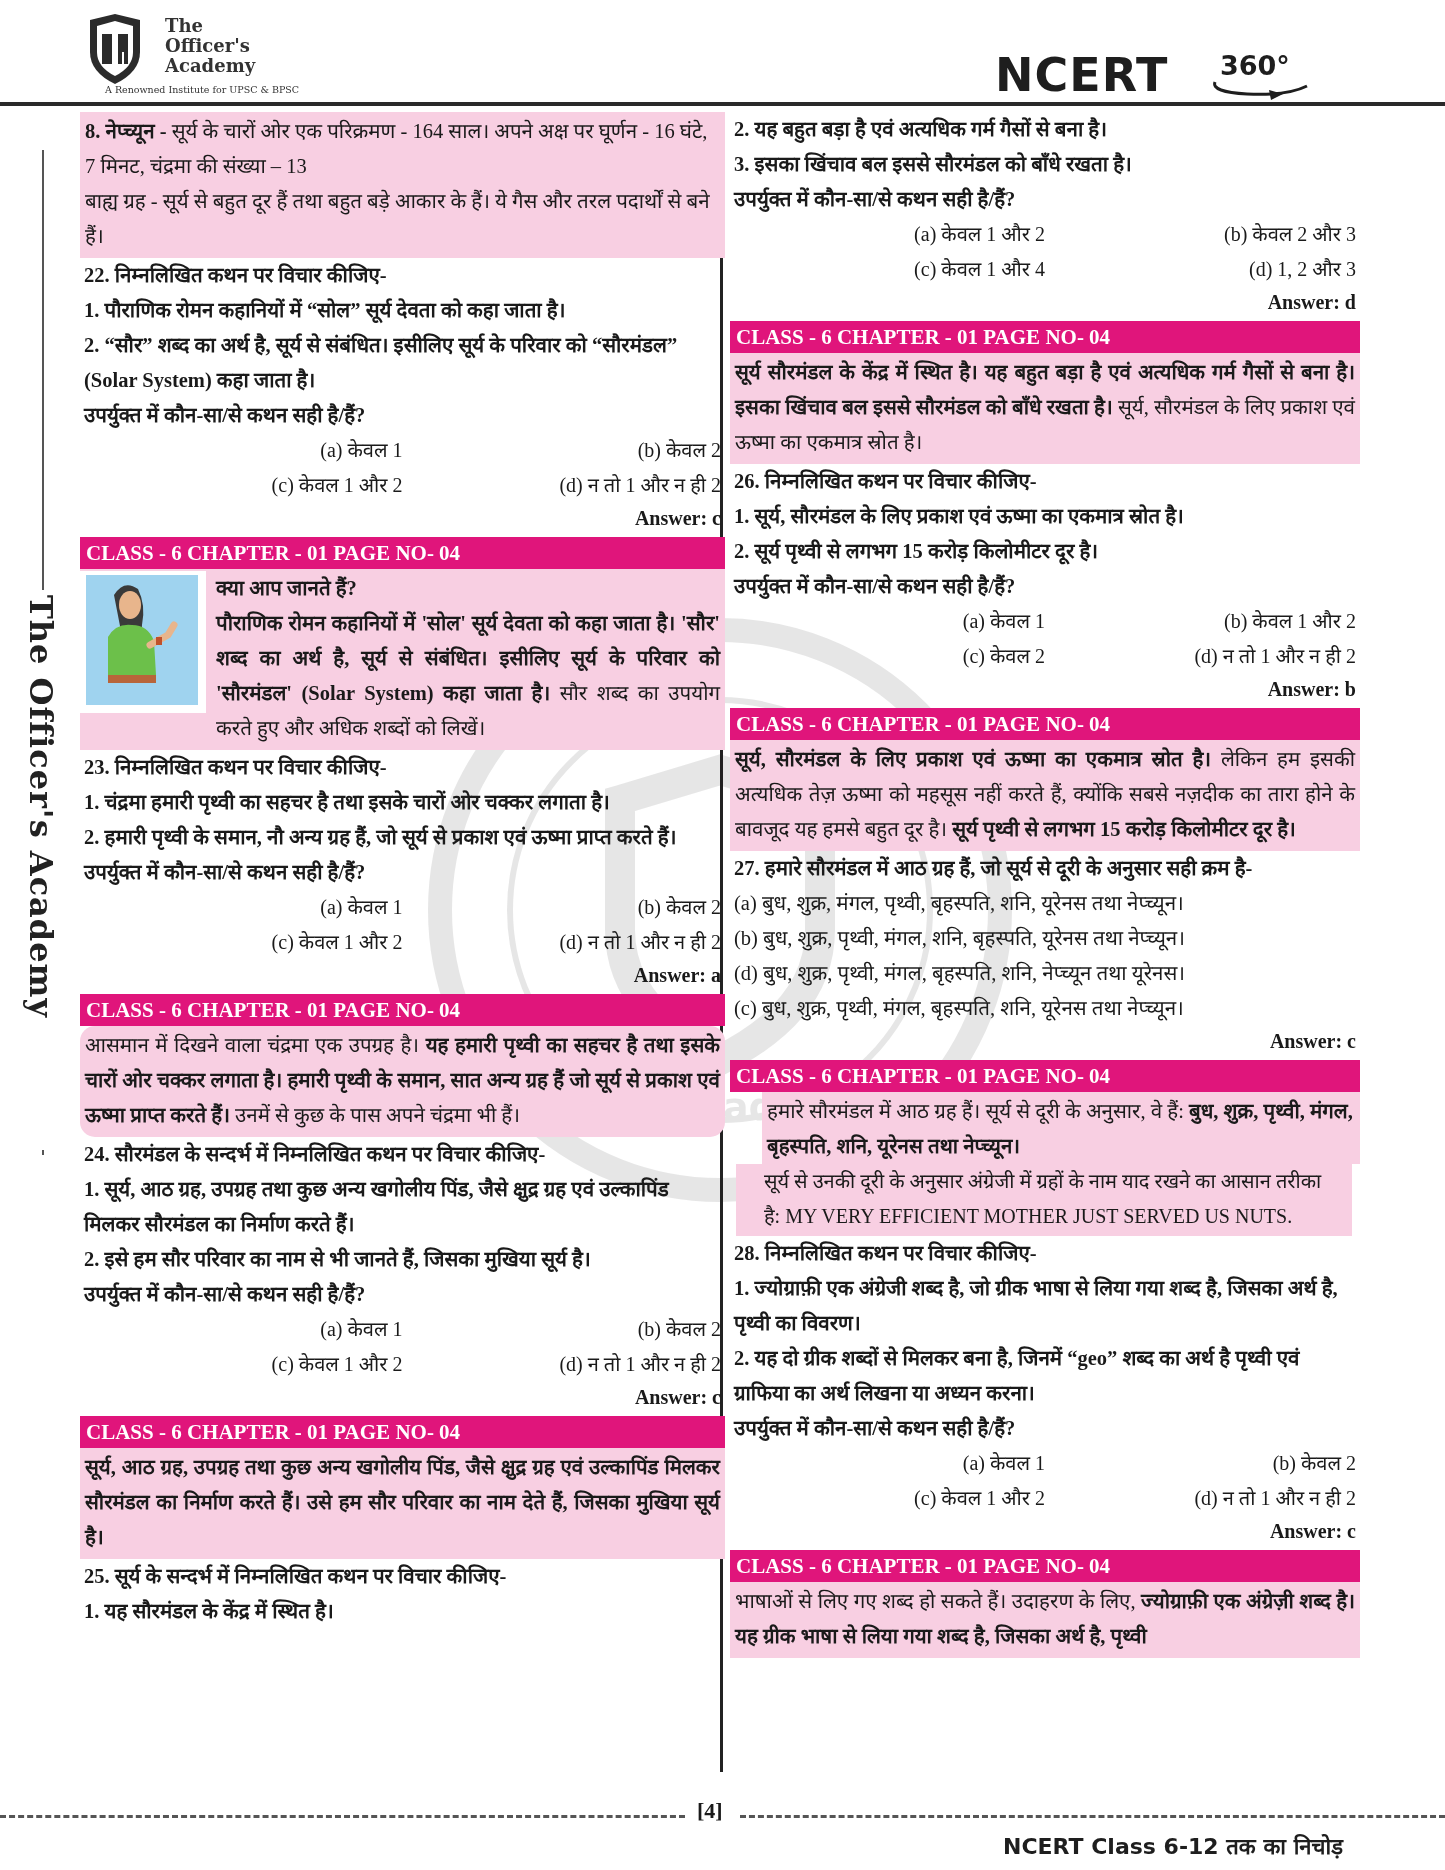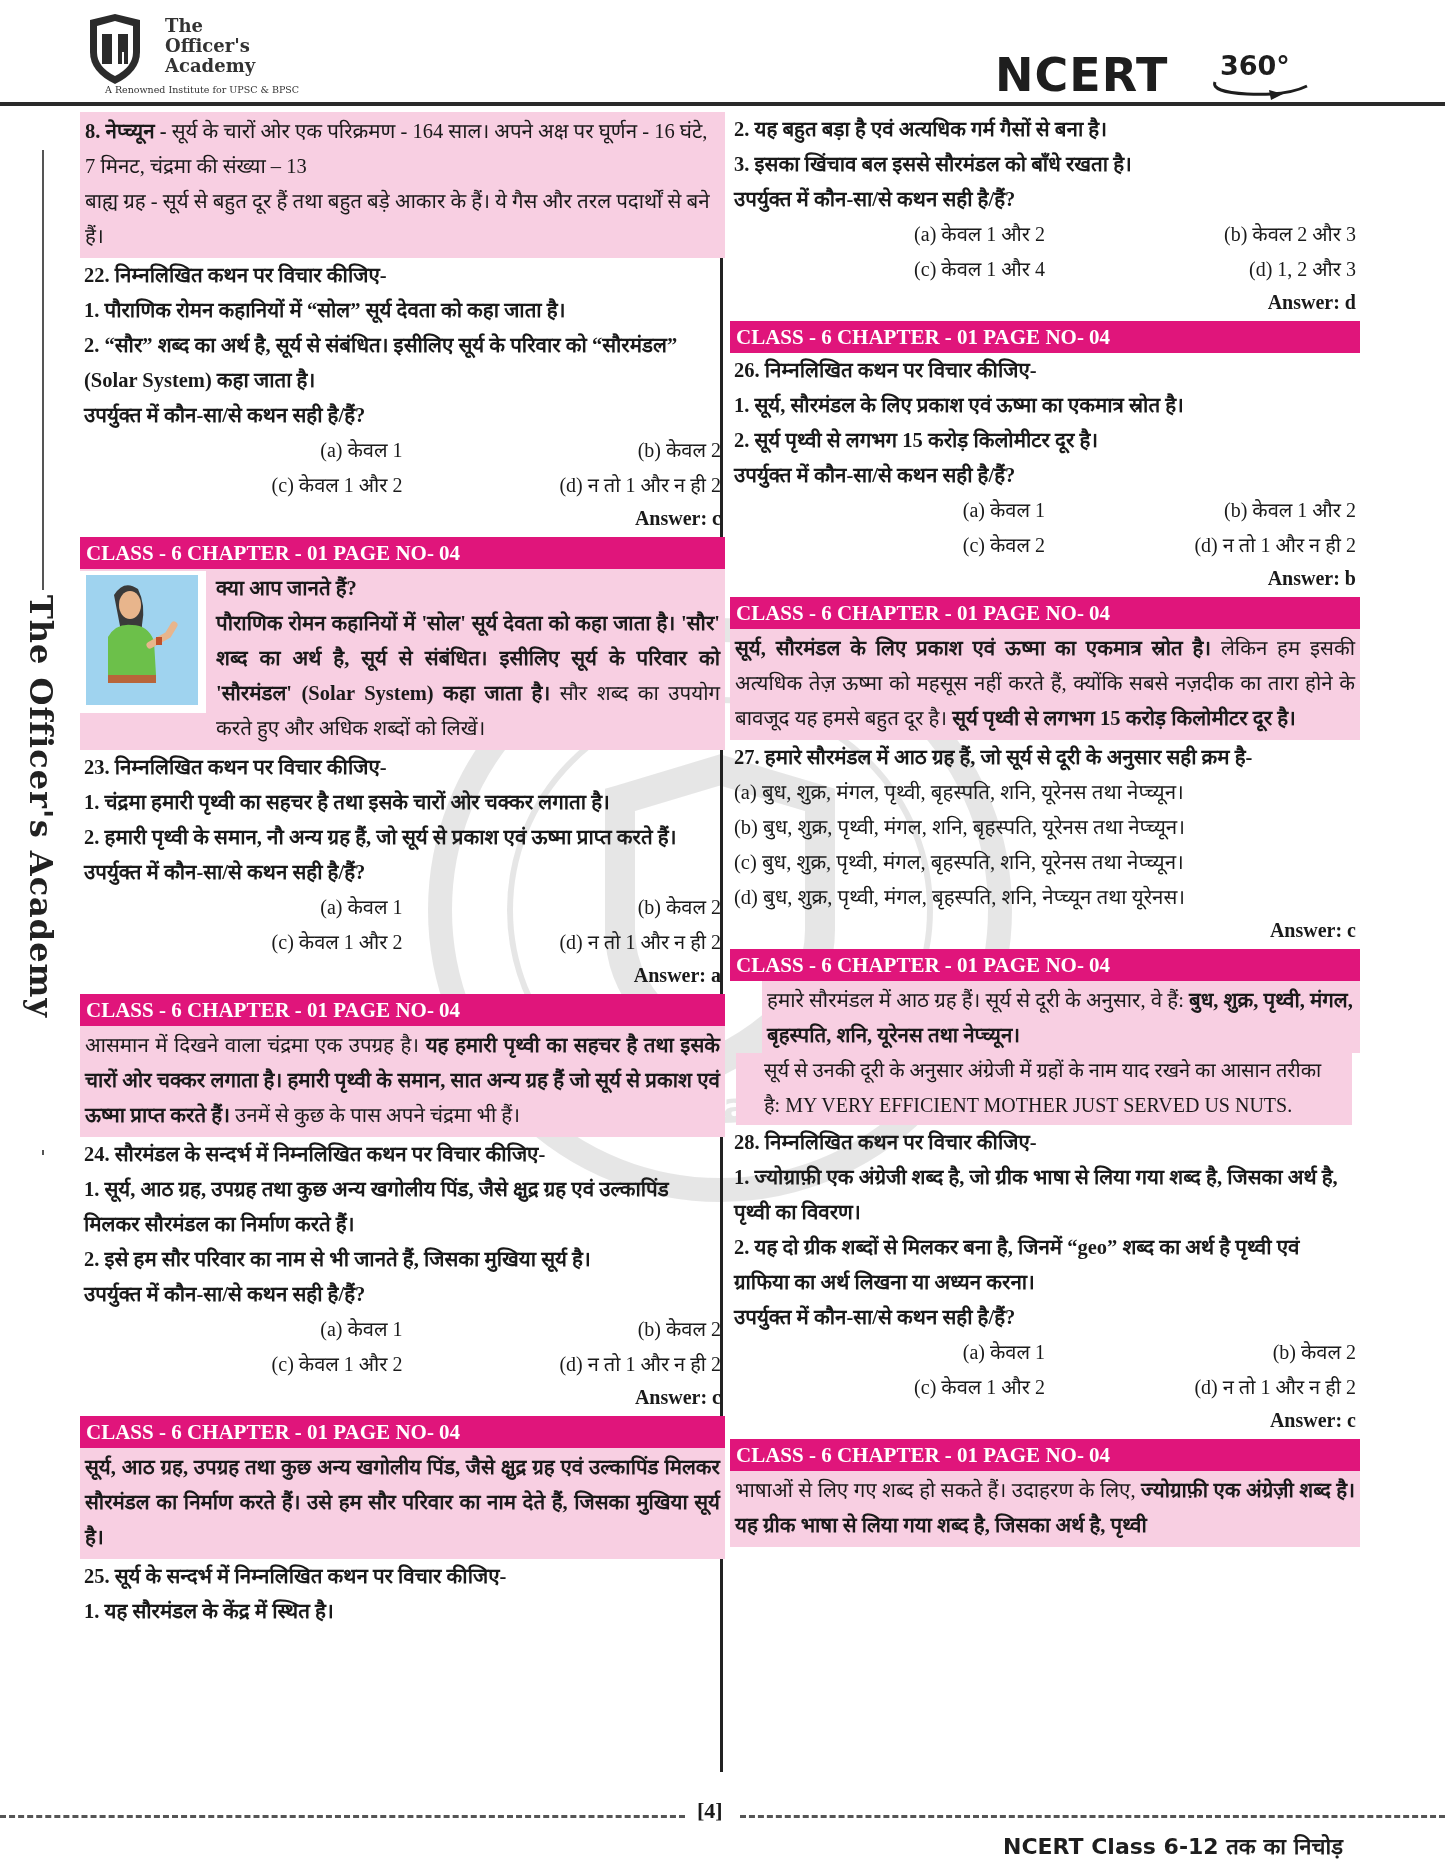--- a/index.html
+++ b/index.html
@@ -126,21 +126,21 @@
   </div>
   <div class="opts">
     <span>(a) केवल 1</span>
     <span>(b) केवल 2</span>
     <span>(c) केवल 1 और 2</span>
     <span>(d) न तो 1 और न ही 2</span>
   </div>
   <div class="ans">Answer: a</div>
 
   <div class="bar">CLASS - 6 CHAPTER - 01 PAGE NO- 04</div>
-  <div class="note" style="text-align:justify;">
+  <div class="note" style="text-align:justify;border-radius:15px;">
     <span>आसमान में दिखने वाला चंद्रमा एक उपग्रह है। </span><b>यह हमारी पृथ्वी का सहचर है तथा इसके चारों ओर चक्कर लगाता है। हमारी पृथ्वी के समान, सात अन्य ग्रह हैं जो सूर्य से प्रकाश एवं ऊष्मा प्राप्त करते हैं।</b><span> उनमें से कुछ के पास अपने चंद्रमा भी हैं।</span>
   </div>
 
   <div class="q">
     <div class="t">24. सौरमंडल के सन्दर्भ में निम्नलिखित कथन पर विचार कीजिए-</div>
     <div class="t">1. सूर्य, आठ ग्रह, उपग्रह तथा कुछ अन्य खगोलीय पिंड, जैसे क्षुद्र ग्रह एवं उल्कापिंड मिलकर सौरमंडल का निर्माण करते हैं।</div>
     <div class="t">2. इसे हम सौर परिवार का नाम से भी जानते हैं, जिसका मुखिया सूर्य है।</div>
     <div class="t">उपर्युक्त में कौन-सा/से कथन सही है/हैं?</div>
   </div>
   <div class="opts">
@@ -170,20 +170,23 @@
   </div>
   <div class="opts">
     <span>(a) केवल 1 और 2</span>
     <span>(b) केवल 2 और 3</span>
     <span>(c) केवल 1 और 4</span>
     <span>(d) 1, 2 और 3</span>
   </div>
   <div class="ans">Answer: d</div>
 
   <div class="bar">CLASS - 6 CHAPTER - 01 PAGE NO- 04</div>
+  <div class="note" style="text-align:justify;">
+    <b>सूर्य सौरमंडल के केंद्र में स्थित है। यह बहुत बड़ा है एवं अत्यधिक गर्म गैसों से बना है। इसका खिंचाव बल इससे सौरमंडल को बाँधे रखता है।</b><span> सूर्य, सौरमंडल के लिए प्रकाश एवं ऊष्मा का एकमात्र स्रोत है।</span>
+  </div>
 
   <div class="q">
     <div class="t">26. निम्नलिखित कथन पर विचार कीजिए-</div>
     <div class="t">1. सूर्य, सौरमंडल के लिए प्रकाश एवं ऊष्मा का एकमात्र स्रोत है।</div>
     <div class="t">2. सूर्य पृथ्वी से लगभग 15 करोड़ किलोमीटर दूर है।</div>
     <div class="t">उपर्युक्त में कौन-सा/से कथन सही है/हैं?</div>
   </div>
   <div class="opts">
     <span>(a) केवल 1</span>
     <span>(b) केवल 1 और 2</span>
@@ -194,22 +197,22 @@
 
   <div class="bar">CLASS - 6 CHAPTER - 01 PAGE NO- 04</div>
   <div class="note" style="text-align:justify;">
     <b>सूर्य, सौरमंडल के लिए प्रकाश एवं ऊष्मा का एकमात्र स्रोत है।</b><span> लेकिन हम इसकी अत्यधिक तेज़ ऊष्मा को महसूस नहीं करते हैं, क्योंकि सबसे नज़दीक का तारा होने के बावजूद यह हमसे बहुत दूर है। </span><b>सूर्य पृथ्वी से लगभग 15 करोड़ किलोमीटर दूर है।</b>
   </div>
 
   <div class="q">
     <div class="t">27. हमारे सौरमंडल में आठ ग्रह हैं, जो सूर्य से दूरी के अनुसार सही क्रम है-</div>
     <div>(a) बुध, शुक्र, मंगल, पृथ्वी, बृहस्पति, शनि, यूरेनस तथा नेप्च्यून।</div>
     <div>(b) बुध, शुक्र, पृथ्वी, मंगल, शनि, बृहस्पति, यूरेनस तथा नेप्च्यून।</div>
+    <div>(d) बुध, शुक्र, पृथ्वी, मंगल, बृहस्पति, शनि, नेप्च्यून तथा यूरेनस।</div>
     <div>(c) बुध, शुक्र, पृथ्वी, मंगल, बृहस्पति, शनि, यूरेनस तथा नेप्च्यून।</div>
-    <div>(d) बुध, शुक्र, पृथ्वी, मंगल, बृहस्पति, शनि, नेप्च्यून तथा यूरेनस।</div>
   </div>
   <div class="ans">Answer: c</div>
 
   <div class="bar">CLASS - 6 CHAPTER - 01 PAGE NO- 04</div>
   <div class="note" style="padding-bottom:0;margin-left:32px;">
     <span>हमारे सौरमंडल में आठ ग्रह हैं। सूर्य से दूरी के अनुसार, वे हैं: </span><b>बुध, शुक्र, पृथ्वी, मंगल, बृहस्पति, शनि, यूरेनस तथा नेप्च्यून।</b>
   </div>
   <div class="mnem">
     <span>सूर्य से उनकी दूरी के अनुसार अंग्रेजी में ग्रहों के नाम याद रखने का आसान तरीका है: </span><span>MY VERY EFFICIENT MOTHER JUST SERVED US NUTS.</span>
   </div>

